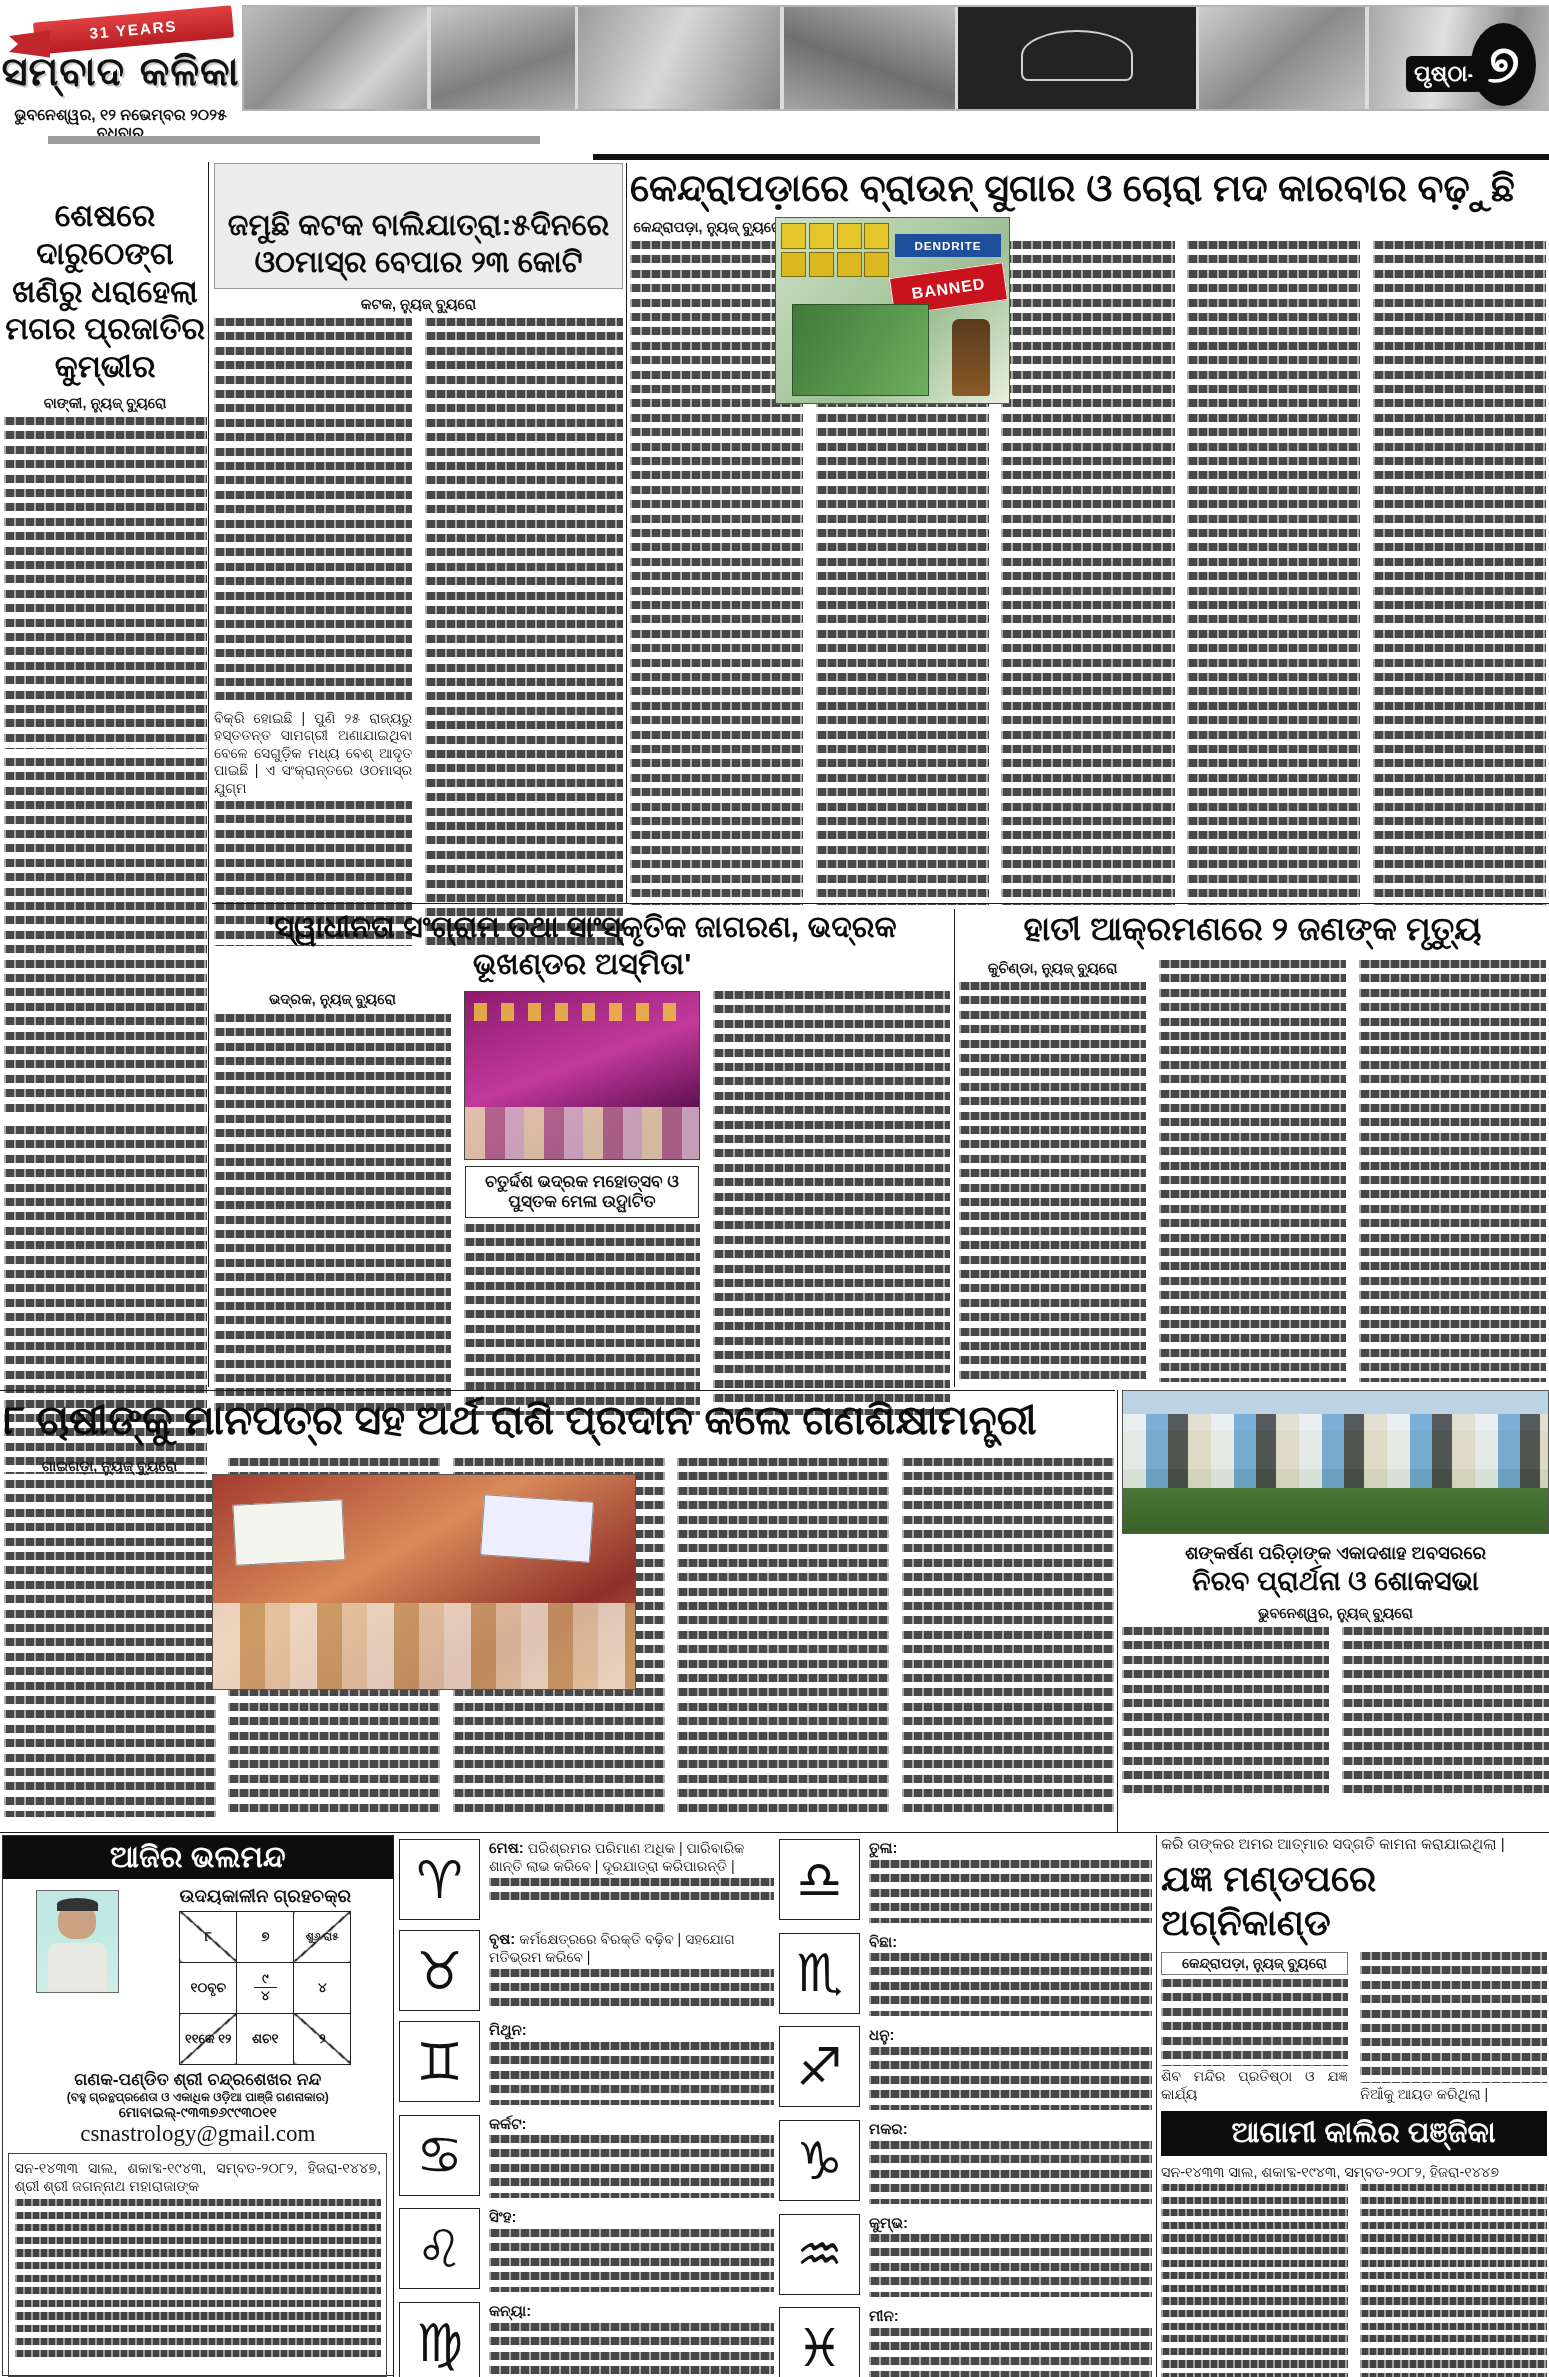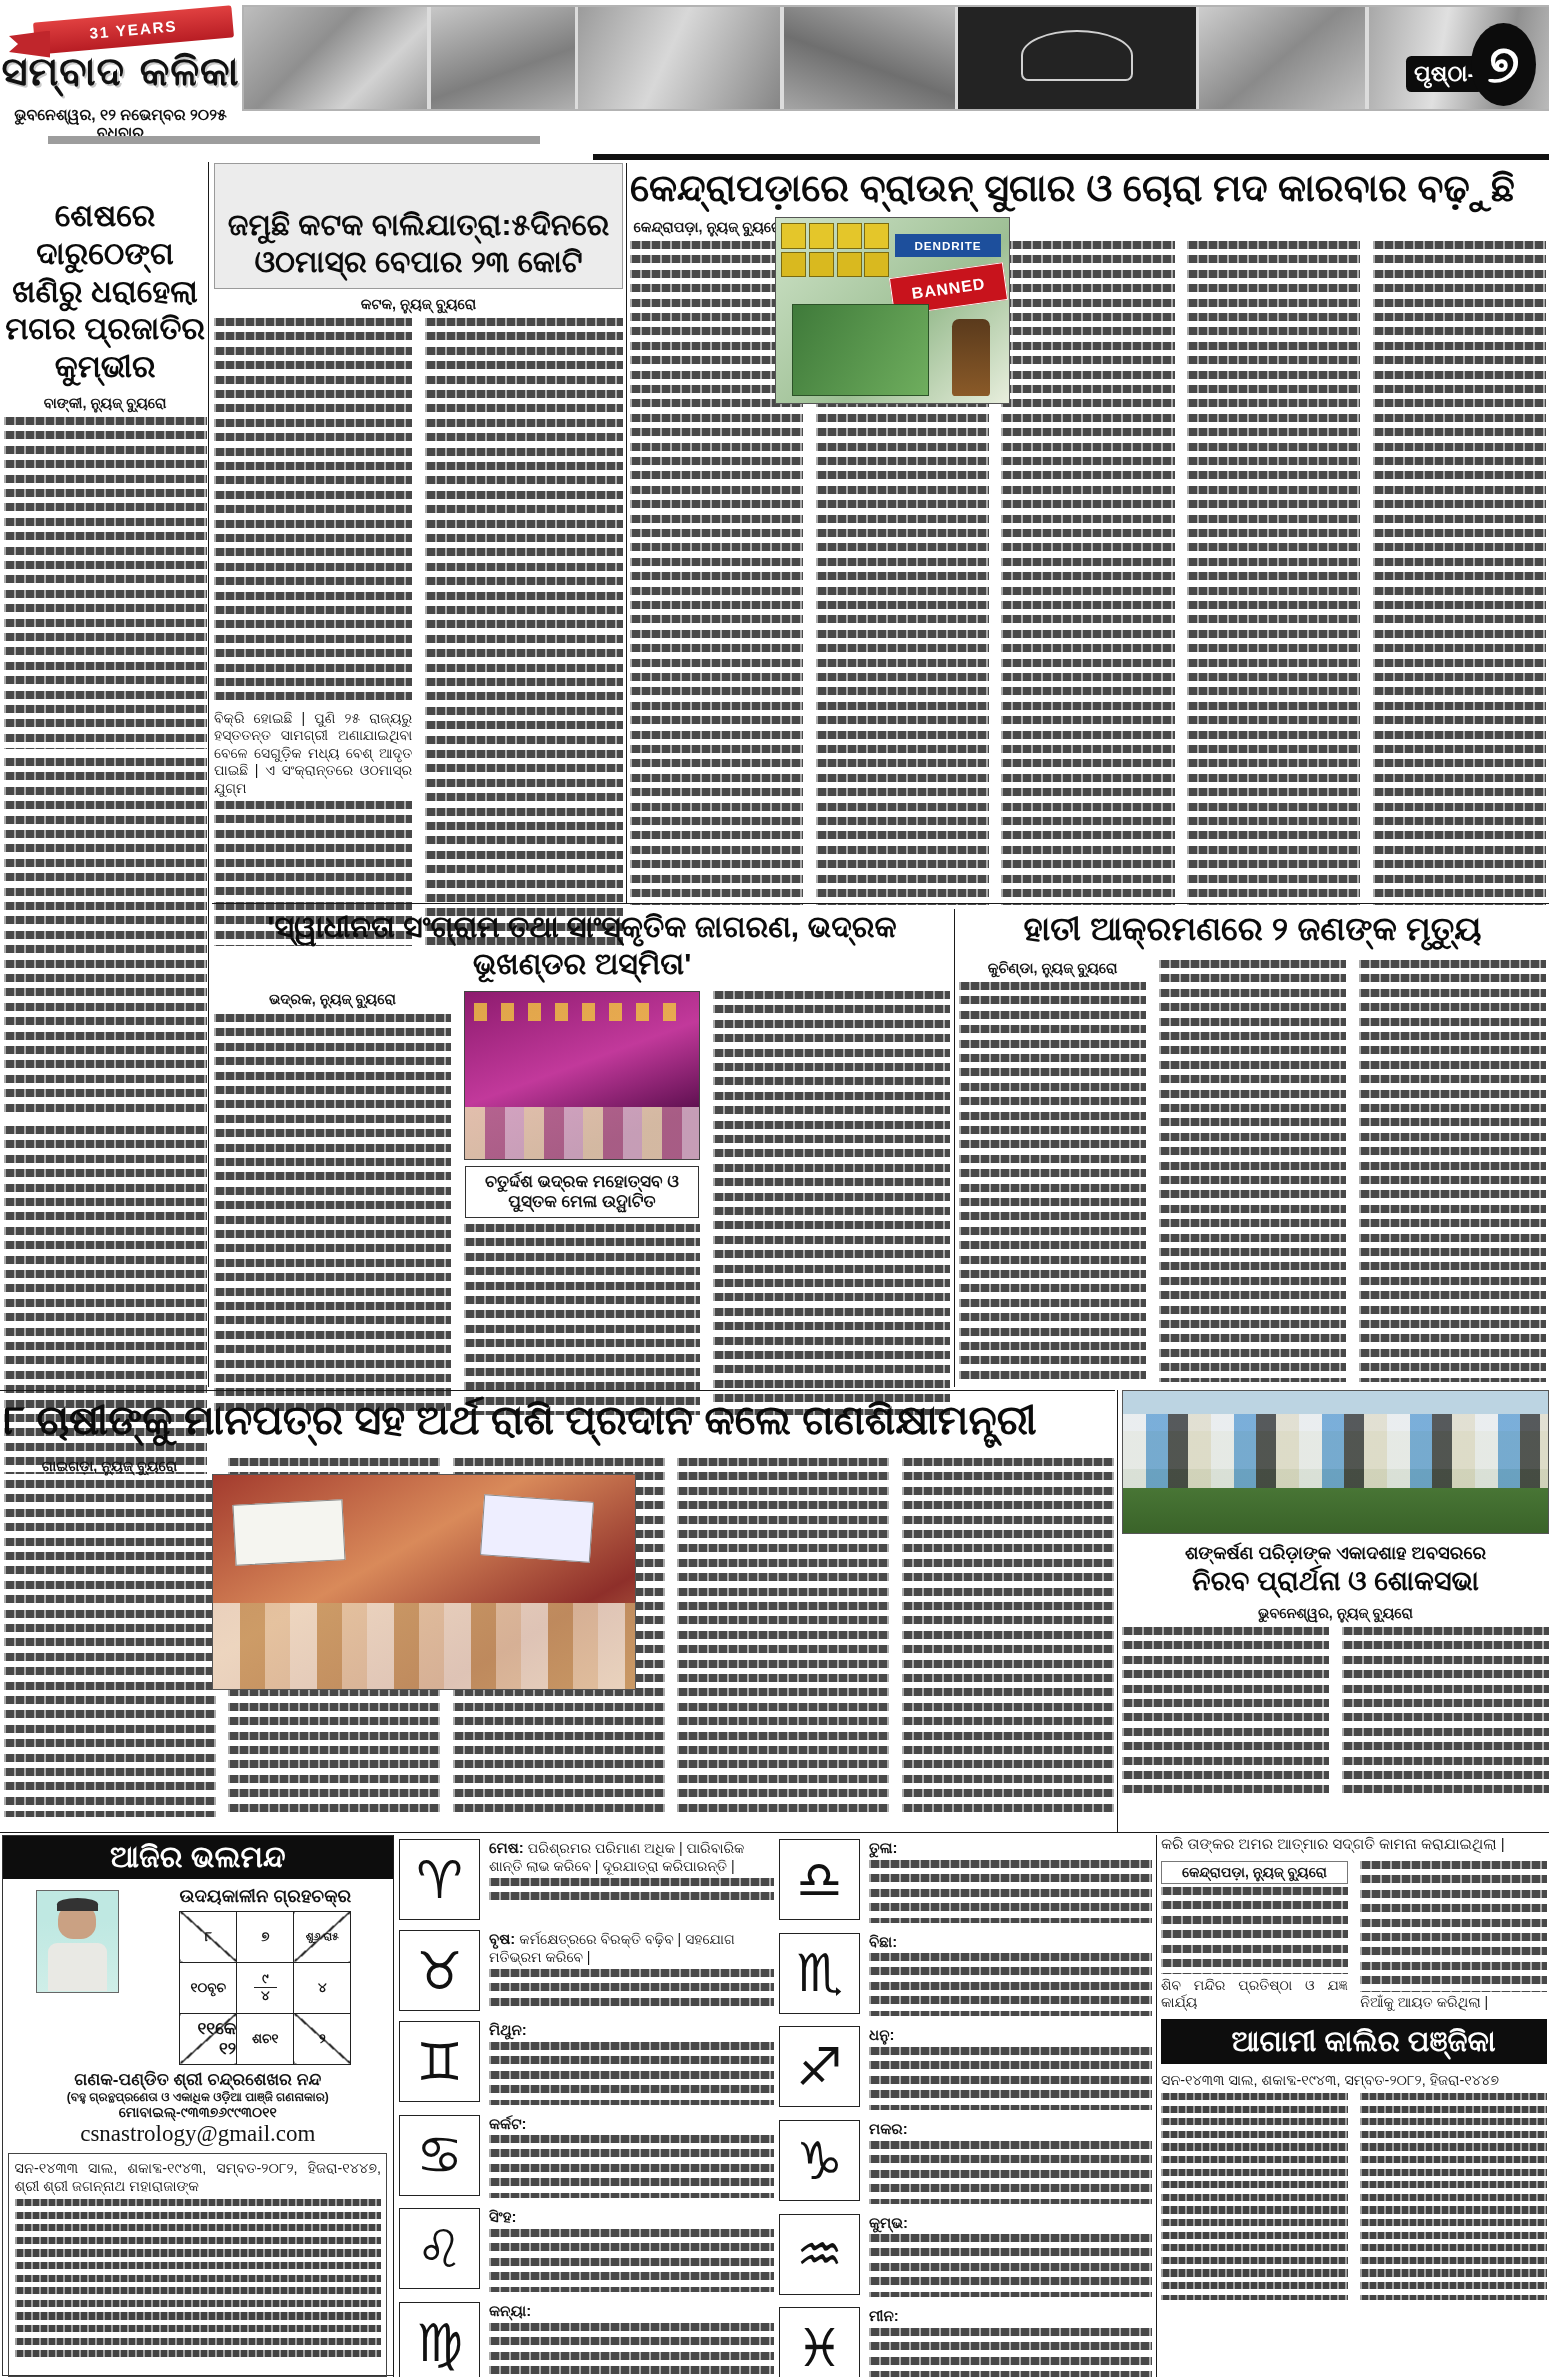--- a/index.html
+++ b/index.html
@@ -249,21 +249,21 @@
           </tr>
           <tr>
             <td>୧୦ବୃଚ</td>
             <td>
               <div style="border-bottom:1.3px solid #222;width:23px;margin:0 auto;">୯</div>
               <div style="width:23px;margin:0 auto;">୪</div>
             </td>
             <td>୪</td>
           </tr>
           <tr>
-            <td class="diag2" style="font-size:17px;text-align:right;">୧୧କେ ୧୨</td>
+            <td class="diag2" style="font-size:13px;">୧୧କେ ୧୨</td>
             <td>ଶଚ୧</td>
             <td class="diag1">୨</td>
           </tr>
         </tbody>
           </table>
       </div>
     </div>
     <div style="text-align:center;font-weight:bold;font-size:17px;margin-top:5.4px;">ଗଣକ-ପଣ୍ଡିତ ଶ୍ରୀ ଚନ୍ଦ୍ରଶେଖର ନନ୍ଦ</div>
     <div style="text-align:center;font-weight:bold;font-size:12px;">(ବହୁ ଗ୍ରନ୍ଥପ୍ରଣେତା ଓ ଏକାଧିକ ଓଡ଼ିଆ ପାଞ୍ଜି ଗଣନାକାର)</div>
     <div style="text-align:center;font-weight:bold;font-size:14px;">ମୋବାଇଲ୍-୯୩୩୭୬୯୯୩୦୧୧</div>
@@ -339,20 +339,21 @@
     <div class="zentry">
       <div class="zicon">♓</div>
       <div class="ztext"><span class="zname">ମୀନ:</span>
         <div class="tx" style="height:63px;margin-top:2.7px;"></div></div>
     </div>
   </div>
   <div class="abs vrule" style="left:1156px;top:1835px;height:542px;"></div>
 
   <div class="abs" style="left:1161px;top:1835px;width:386px;height:540px;">
     <p class="body-odia" style="font-size:15px;">କରି ତାଙ୍କର ଅମର ଆତ୍ମାର ସଦ୍‌ଗତି କାମନା କରାଯାଇଥିଲା |</p>
+    <div class="headline" style="font-size:36px;text-align:left;">ଯଜ୍ଞ ମଣ୍ଡପରେ ଅଗ୍ନିକାଣ୍ଡ</div>
     <div class="cols" style="height:151px;margin-top:7.2px;">
       <div class="col">
         <div class="byline" style="font-size:14px;border:0.9px solid #777;padding:1.8px;">କେନ୍ଦ୍ରାପଡ଼ା, ନ୍ୟୁଜ୍ ବ୍ୟୁରୋ</div>
         <div class="tx" style="flex:1;margin-top:3.6px;"></div>
         <p class="body-odia" style="margin:2.7px 0 0;">ଶିବ ମନ୍ଦିର ପ୍ରତିଷ୍ଠା ଓ ଯଜ୍ଞ କାର୍ଯ୍ୟ</p>
       </div>
       <div class="col">
         <div class="tx" style="flex:1;"></div>
         <p class="body-odia" style="margin:2.7px 0 0;">ନିଆଁକୁ ଆୟତ କରିଥିଲା |</p>
       </div>

